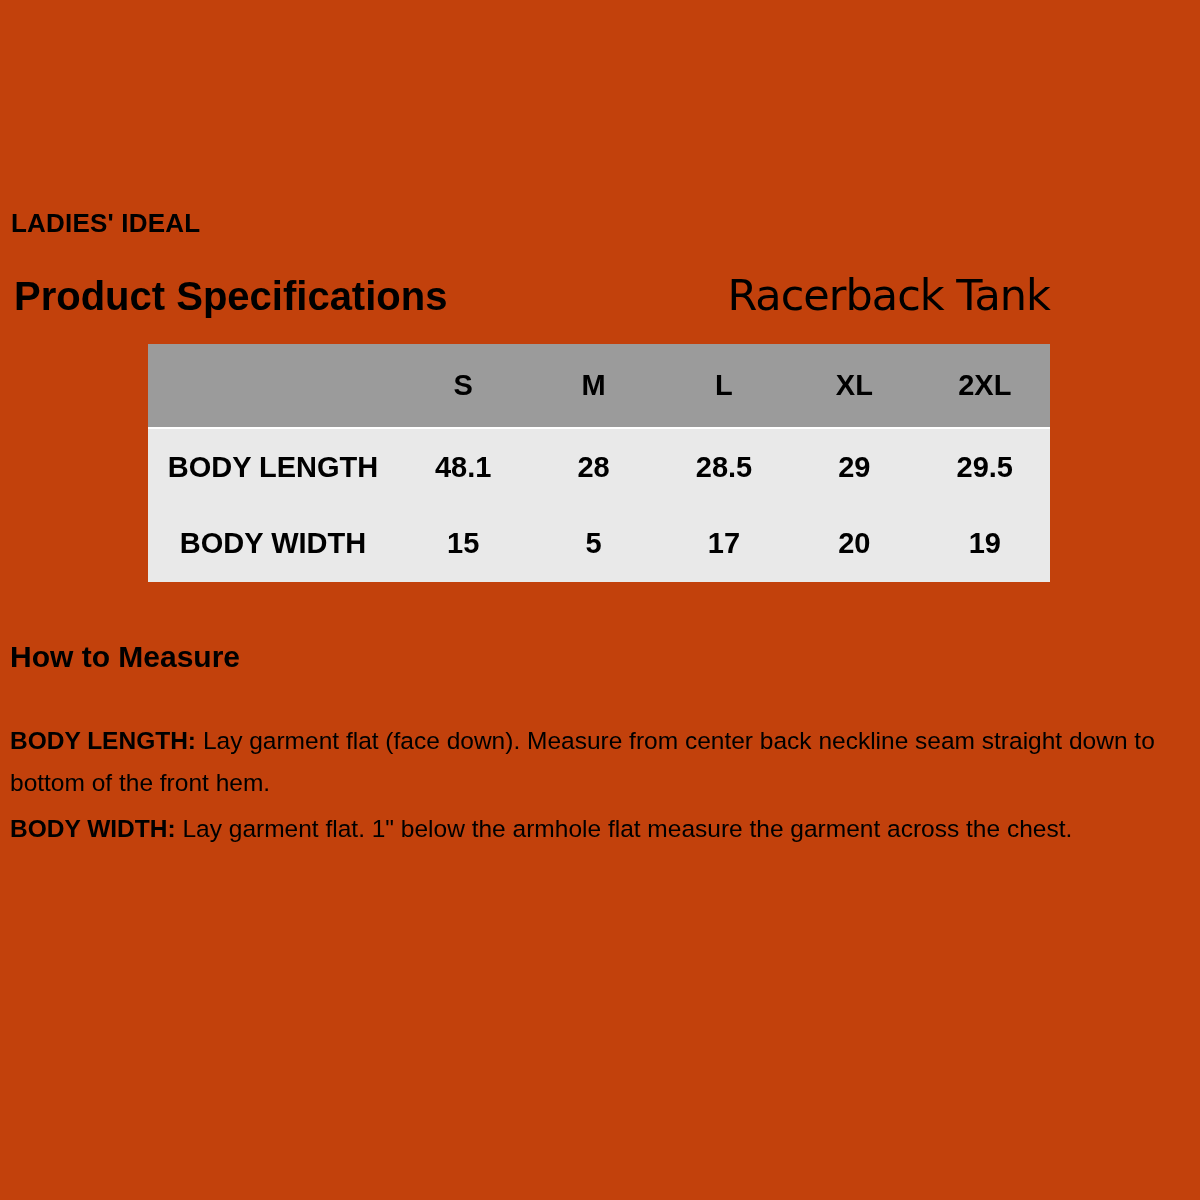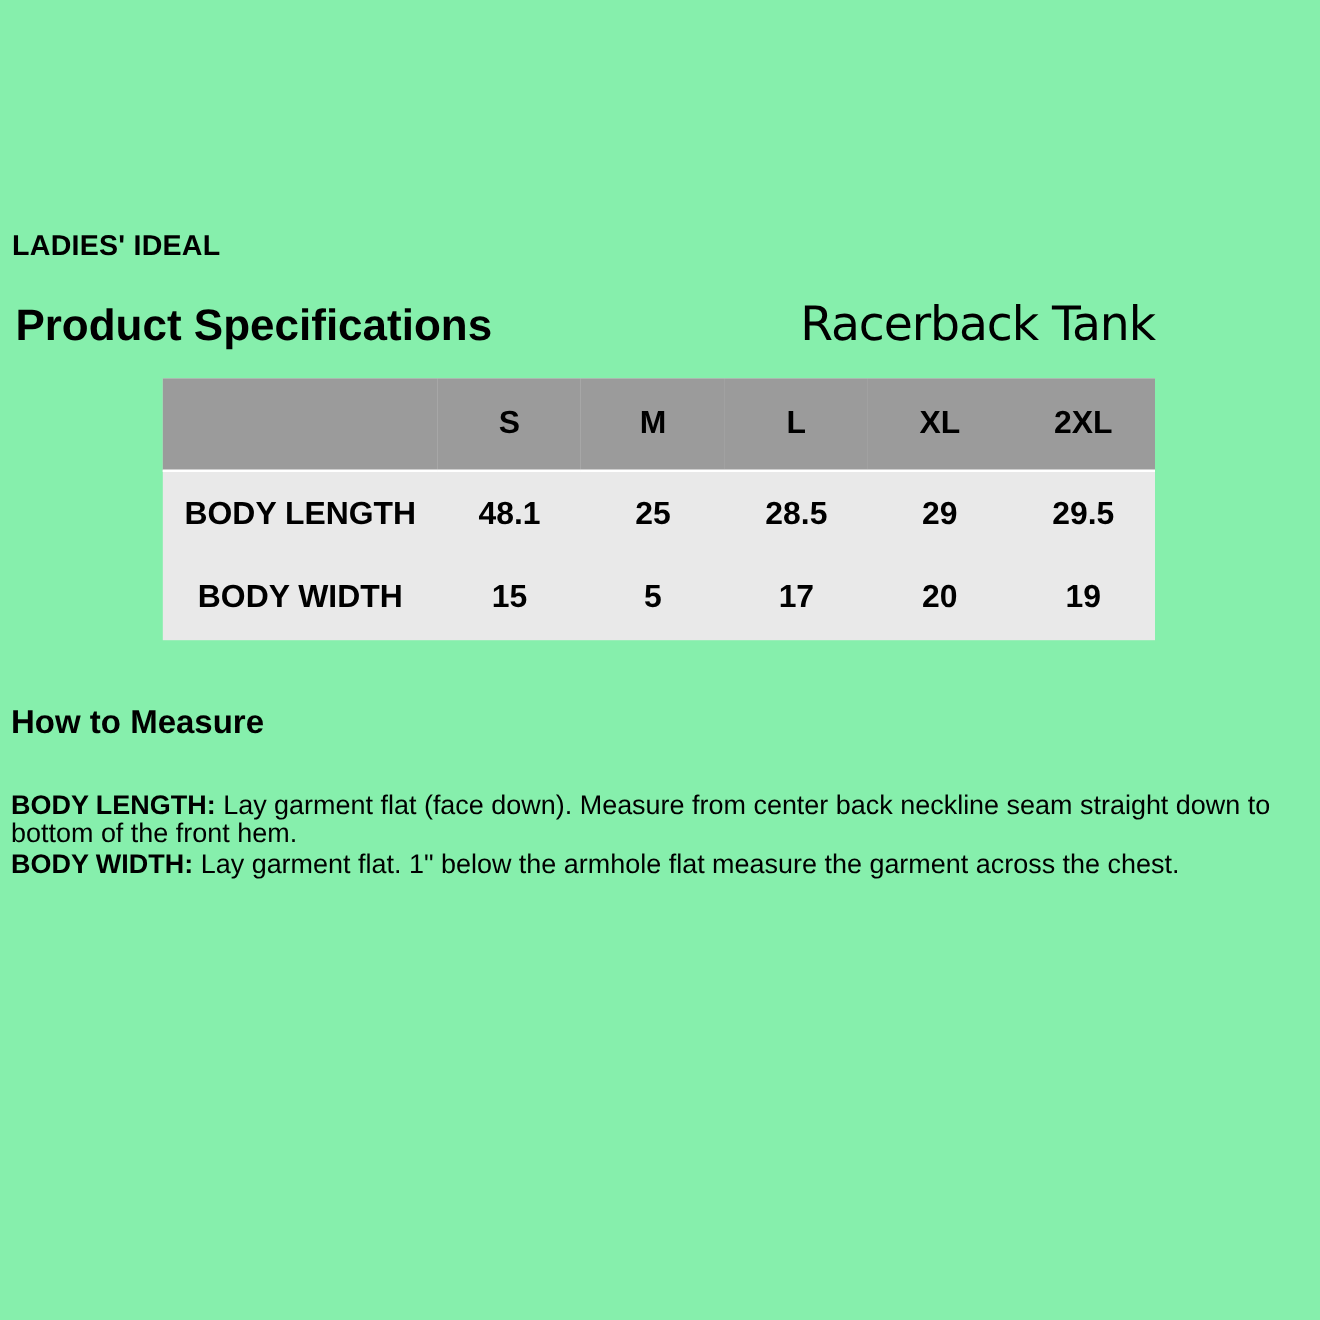--- a/index.html
+++ b/index.html
@@ -1,21 +1,21 @@
 <!DOCTYPE html>
 <html><head>
 <meta charset="utf-8">
 <style>
   * { margin: 0; padding: 0; box-sizing: border-box; }
   html, body { background: #ffffff; }
   .page {
     position: relative;
     width: 1200px;
     height: 1200px;
-    background: #86efac;
+    background: #c2410c;
     font-family: "Liberation Sans", sans-serif;
     color: #000000;
     overflow: hidden;
   }
 
   .brand-title {
     position: absolute;
     left: 11px;
     top: 208px;
     font-size: 26px;
@@ -68,21 +68,21 @@
     font-weight: bold;
     text-align: center;
   }
 
   .measure-list {
     position: absolute;
     left: 10px;
     top: 720px;
     width: 1186px;
     font-size: 24.5px;
-    line-height: 25px;
+    line-height: 42px;
   }
   .measure-item { margin: 0 0 4px 0; }
   .measure-term { font-weight: bold; margin-right: 0.28em; }
 </style>
 </head>
 <body>
 
 <div class="page">
 
   <div class="brand-title">LADIES' IDEAL</div>
@@ -107,21 +107,21 @@
         <th>M</th>
         <th>L</th>
         <th>XL</th>
         <th>2XL</th>
       </tr>
     </thead>
     <tbody>
       <tr>
         <td>BODY LENGTH</td>
         <td>48.1</td>
-        <td>25</td>
+        <td>28</td>
         <td>28.5</td>
         <td>29</td>
         <td>29.5</td>
       </tr>
       <tr>
         <td>BODY WIDTH</td>
         <td>15</td>
         <td>5</td>
         <td>17</td>
         <td>20</td>

